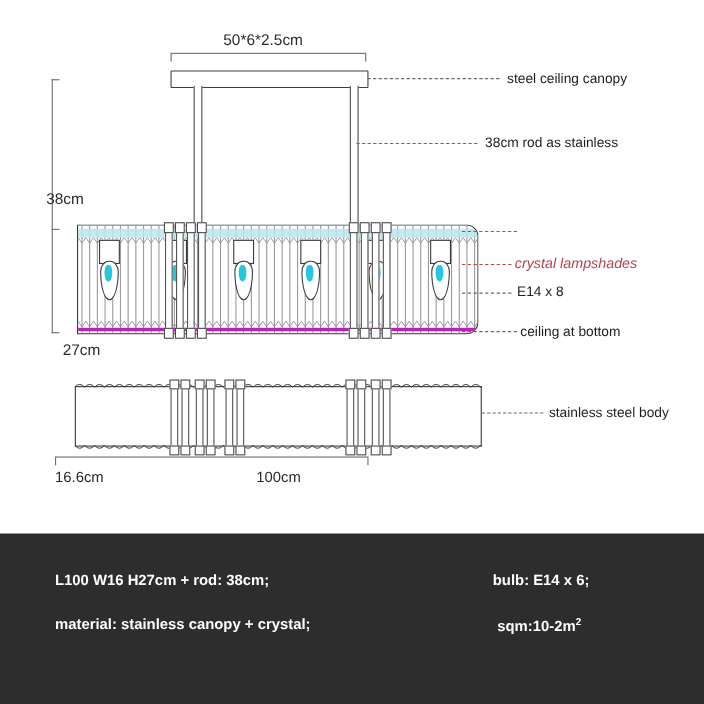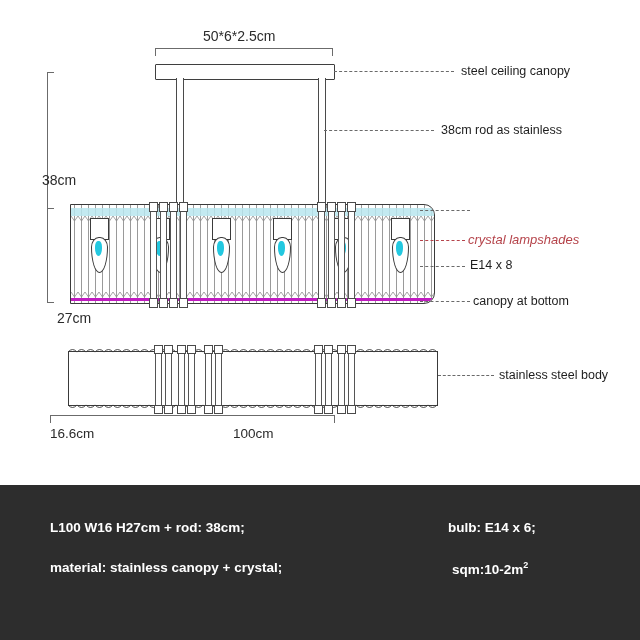--- a/index.html
+++ b/index.html
@@ -282,21 +282,21 @@
 
   <div class="abs lead" style="left:420px;top:210px;width:50px;"></div>
 
   <div class="abs lead red" style="left:420px;top:240px;width:45px;"></div>
   <div class="abs labeltxt red" style="left:468px;top:232px;font-style:italic;">crystal lampshades</div>
 
   <div class="abs lead" style="left:420px;top:266px;width:45px;"></div>
   <div class="abs labeltxt" style="left:470px;top:258px;">E14 x 8</div>
 
   <div class="abs lead" style="left:420px;top:301px;width:50px;"></div>
-  <div class="abs labeltxt" style="left:473px;top:294px;">canopy at bottom</div>
+  <div class="abs labeltxt" style="left:473px;top:294px;">ceiling at bottom</div>
 
   <div class="abs lead" style="left:438px;top:375px;width:56px;"></div>
   <div class="abs labeltxt" style="left:499px;top:368px;">stainless steel body</div>
 
   <div class="abs specbar">
     <div class="specrow" style="left:50px;top:35px;text-align:right;">L100 W16 H27cm + rod: 38cm;</div>
     <div class="specrow" style="left:448px;top:35px;">bulb: E14 x 6;</div>
     <div class="specrow" style="left:50px;top:75px;">material: stainless canopy + crystal;</div>
     <div class="specrow" style="left:452px;top:75px;"><span>sqm:10-2</span><span>m</span><span class="sup">2</span></div>
   </div>

